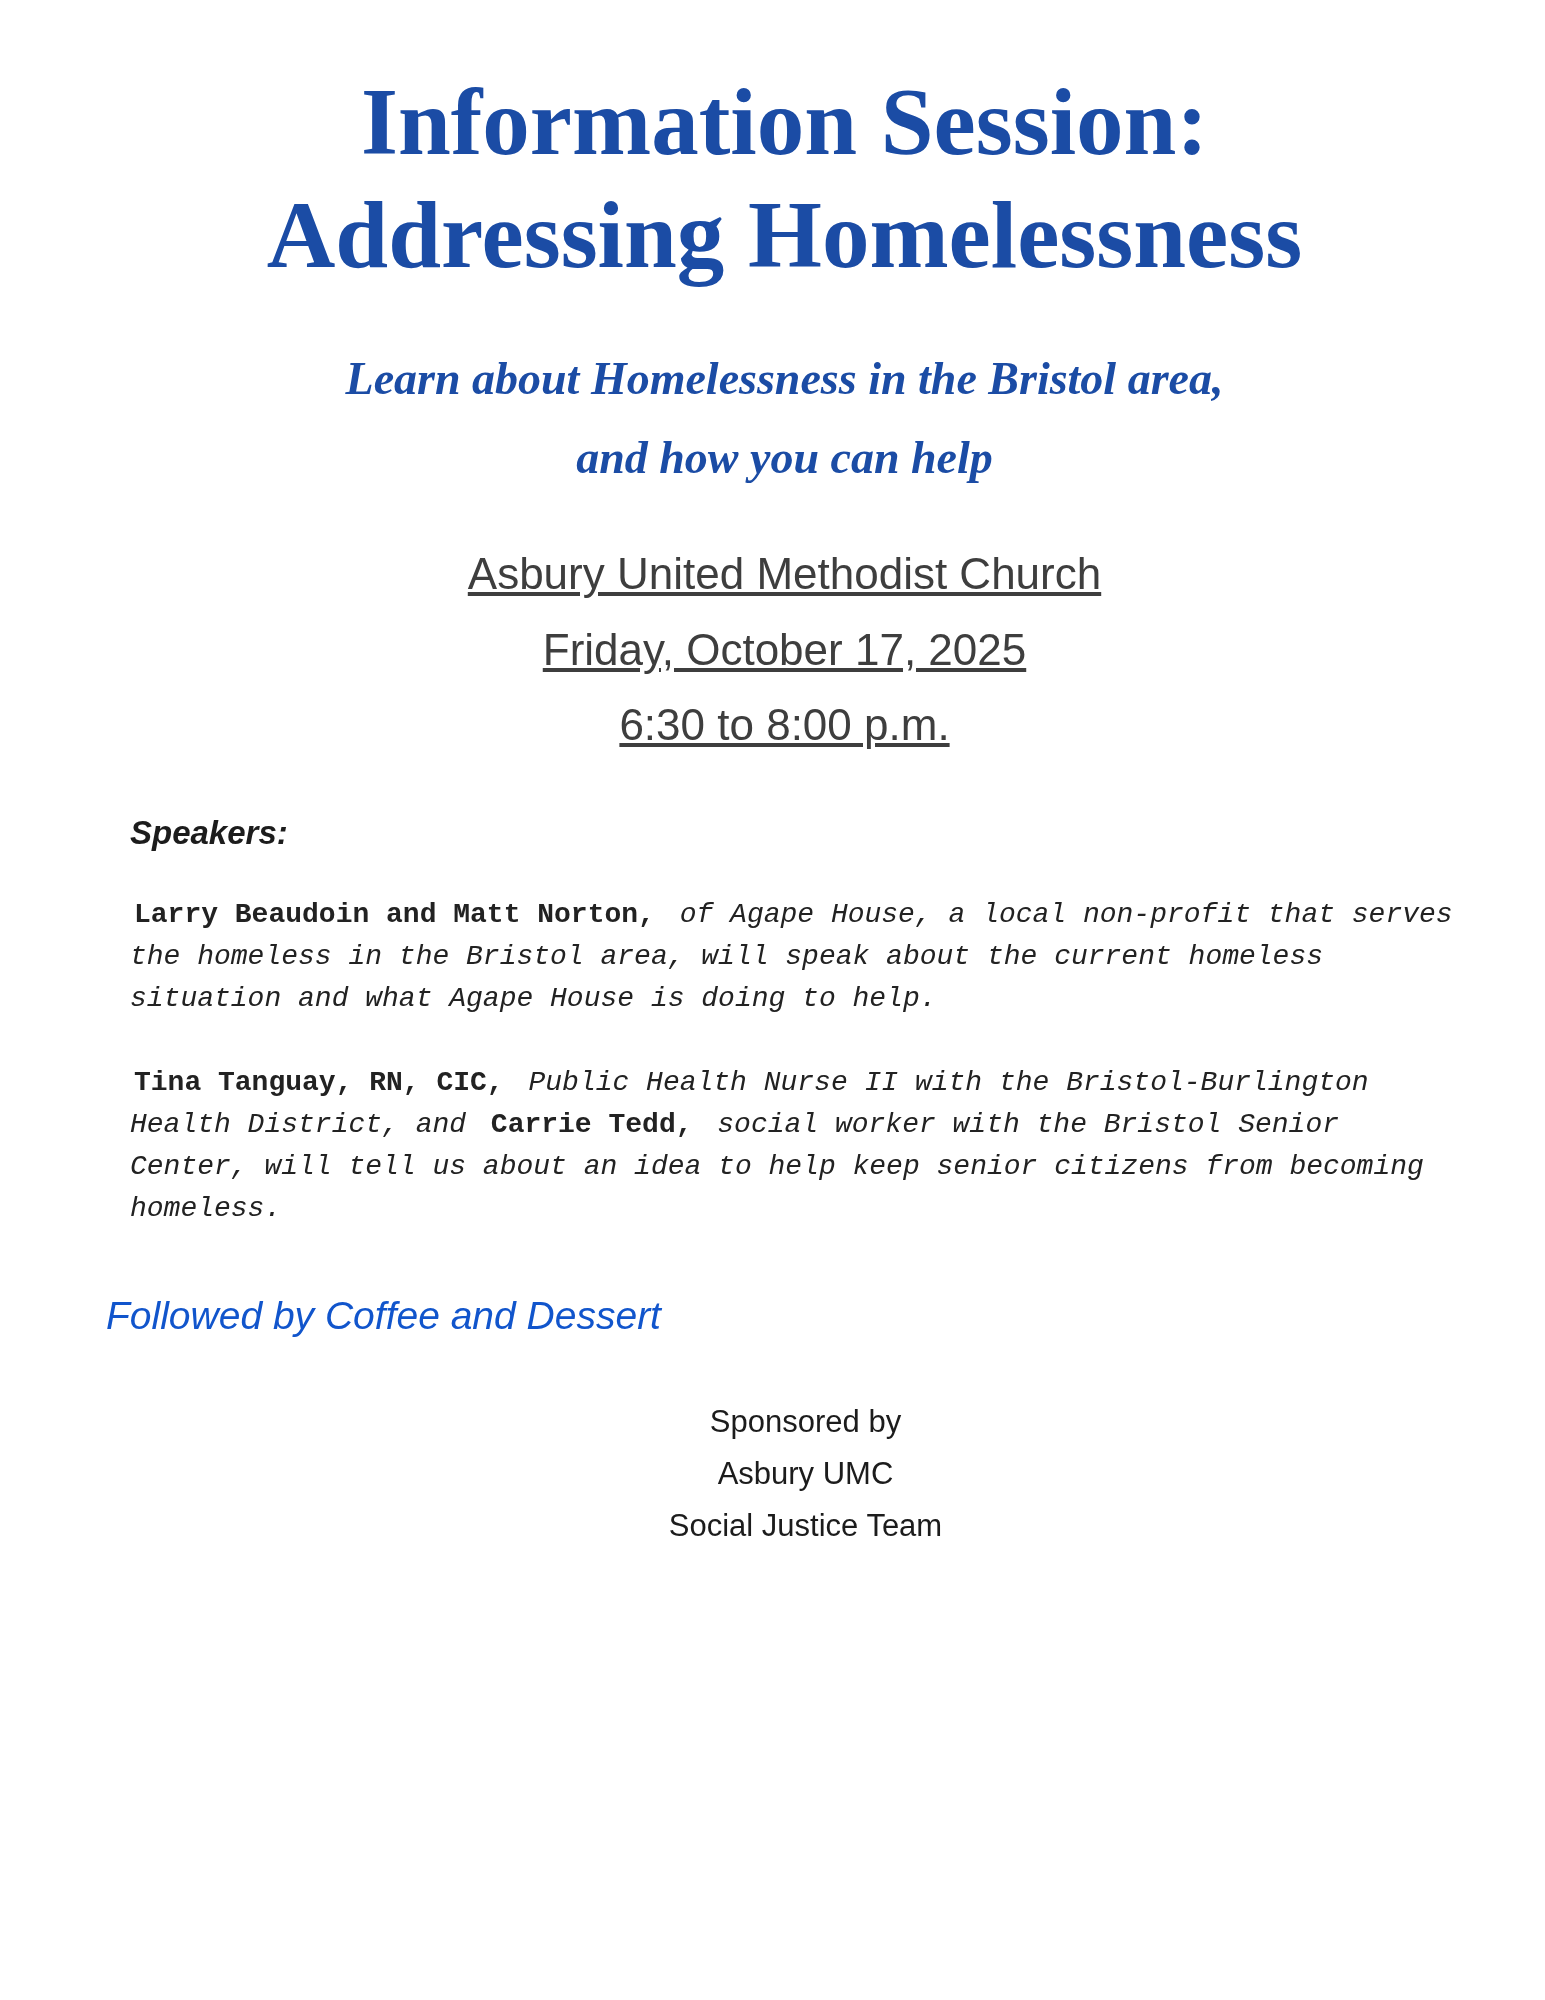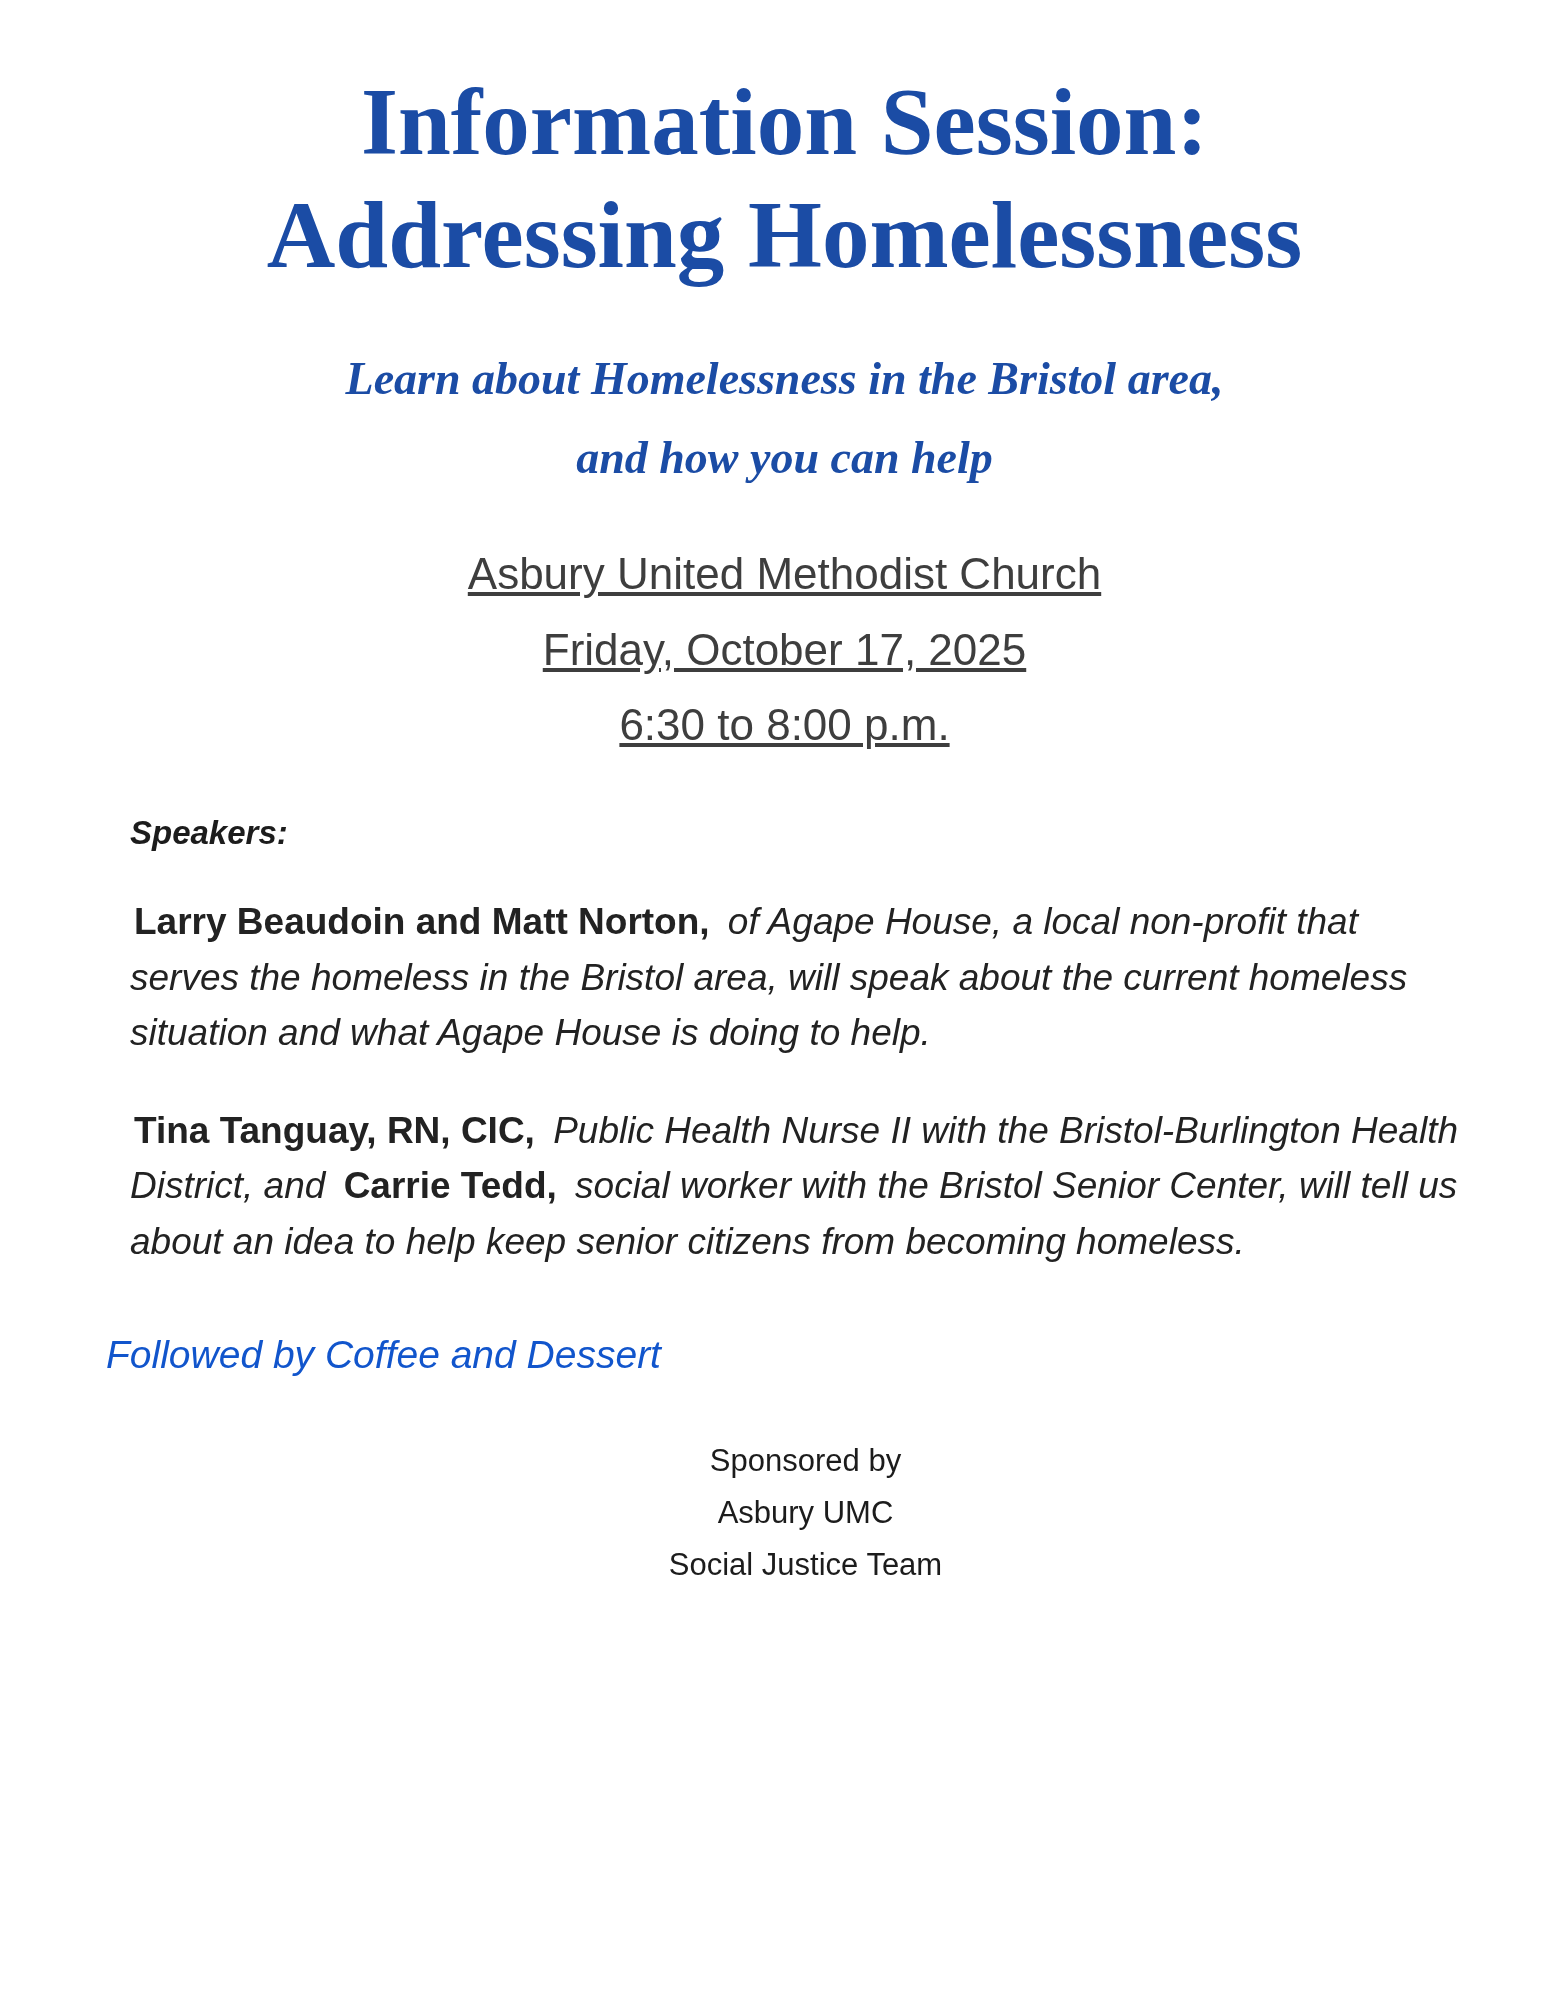--- a/index.html
+++ b/index.html
@@ -53,23 +53,24 @@
     color:var(--body-ink);
   }
   .speakers-heading{
     font-size:33px;
     font-weight:bold;
     font-style:italic;
     color:#1c1c1c;
   }
   .para{
     margin-top:42px;
-    font-size:37px;
+    font-size:28px;
     line-height:1.5;
     color:var(--body-ink);
+    font-family:Liberation Mono, monospace;
   }
   .para .seg-bold{font-weight:bold;font-style:normal;}
   .para .seg-italic{font-style:italic;font-weight:normal;}
   .coffee{
     margin-top:64px;
     padding-left:90px; 
     text-align:left;
     font-size:39px;
     font-style:italic;
     color:var(--bright-blue);

